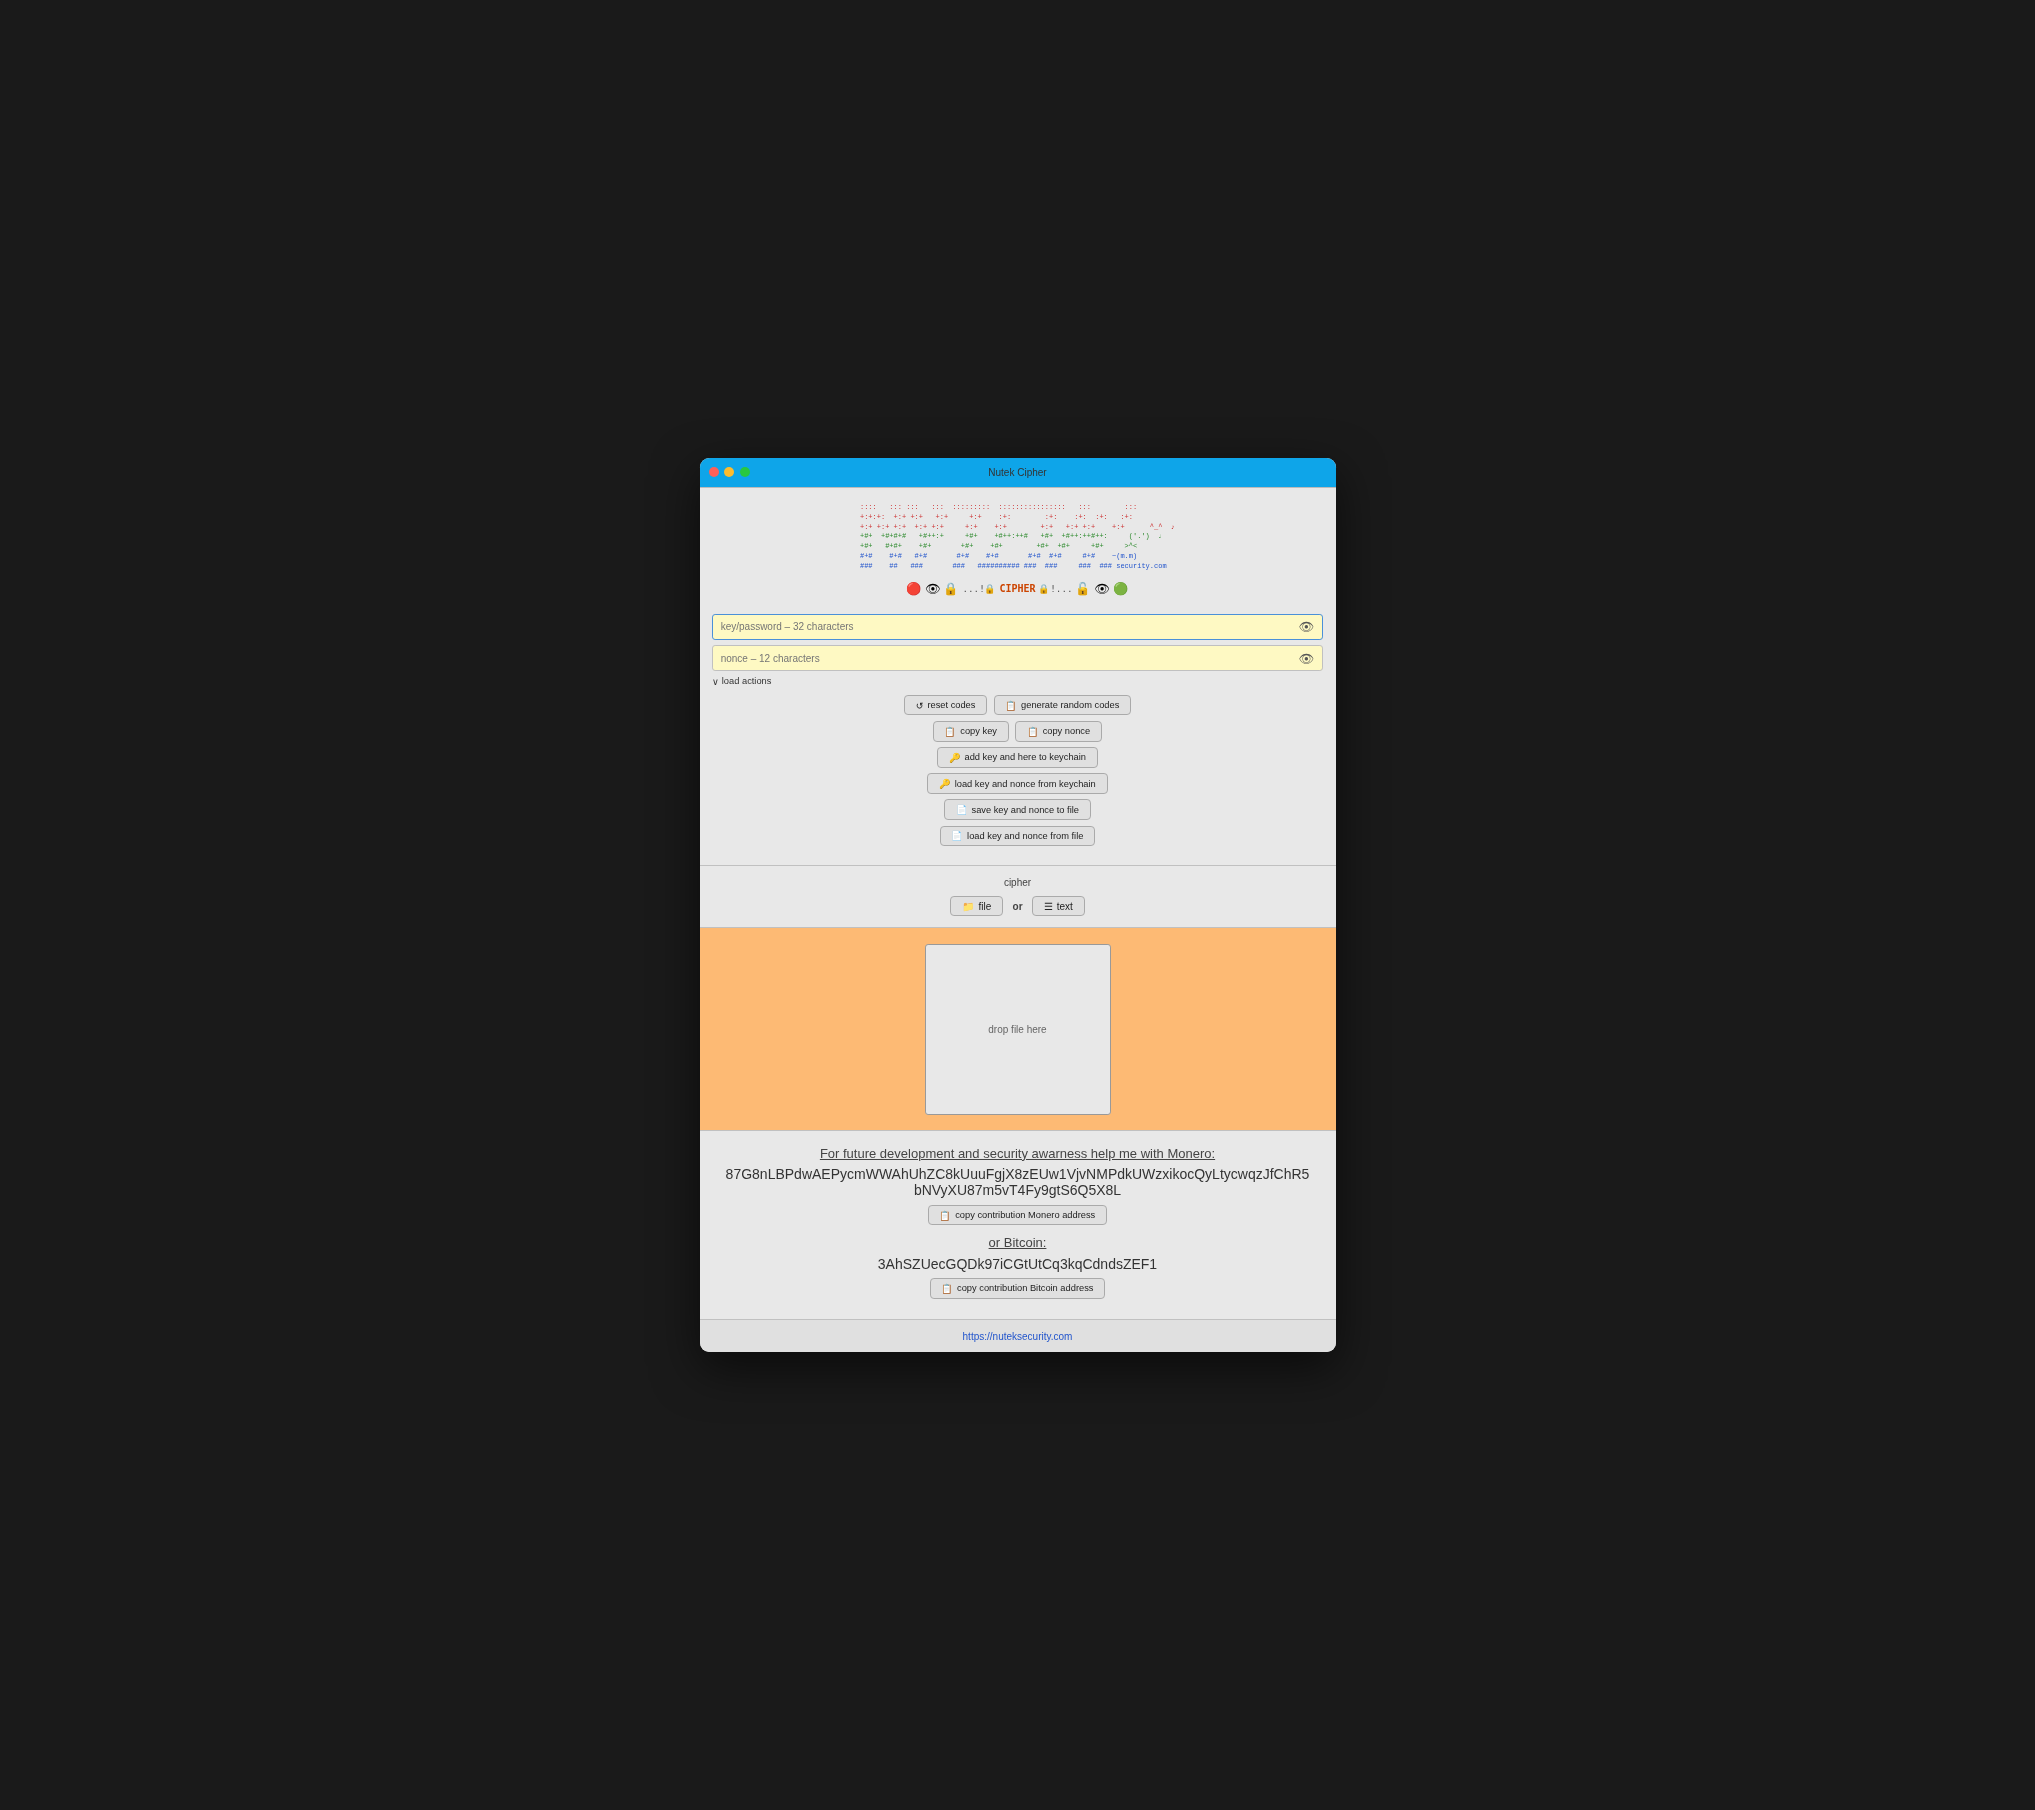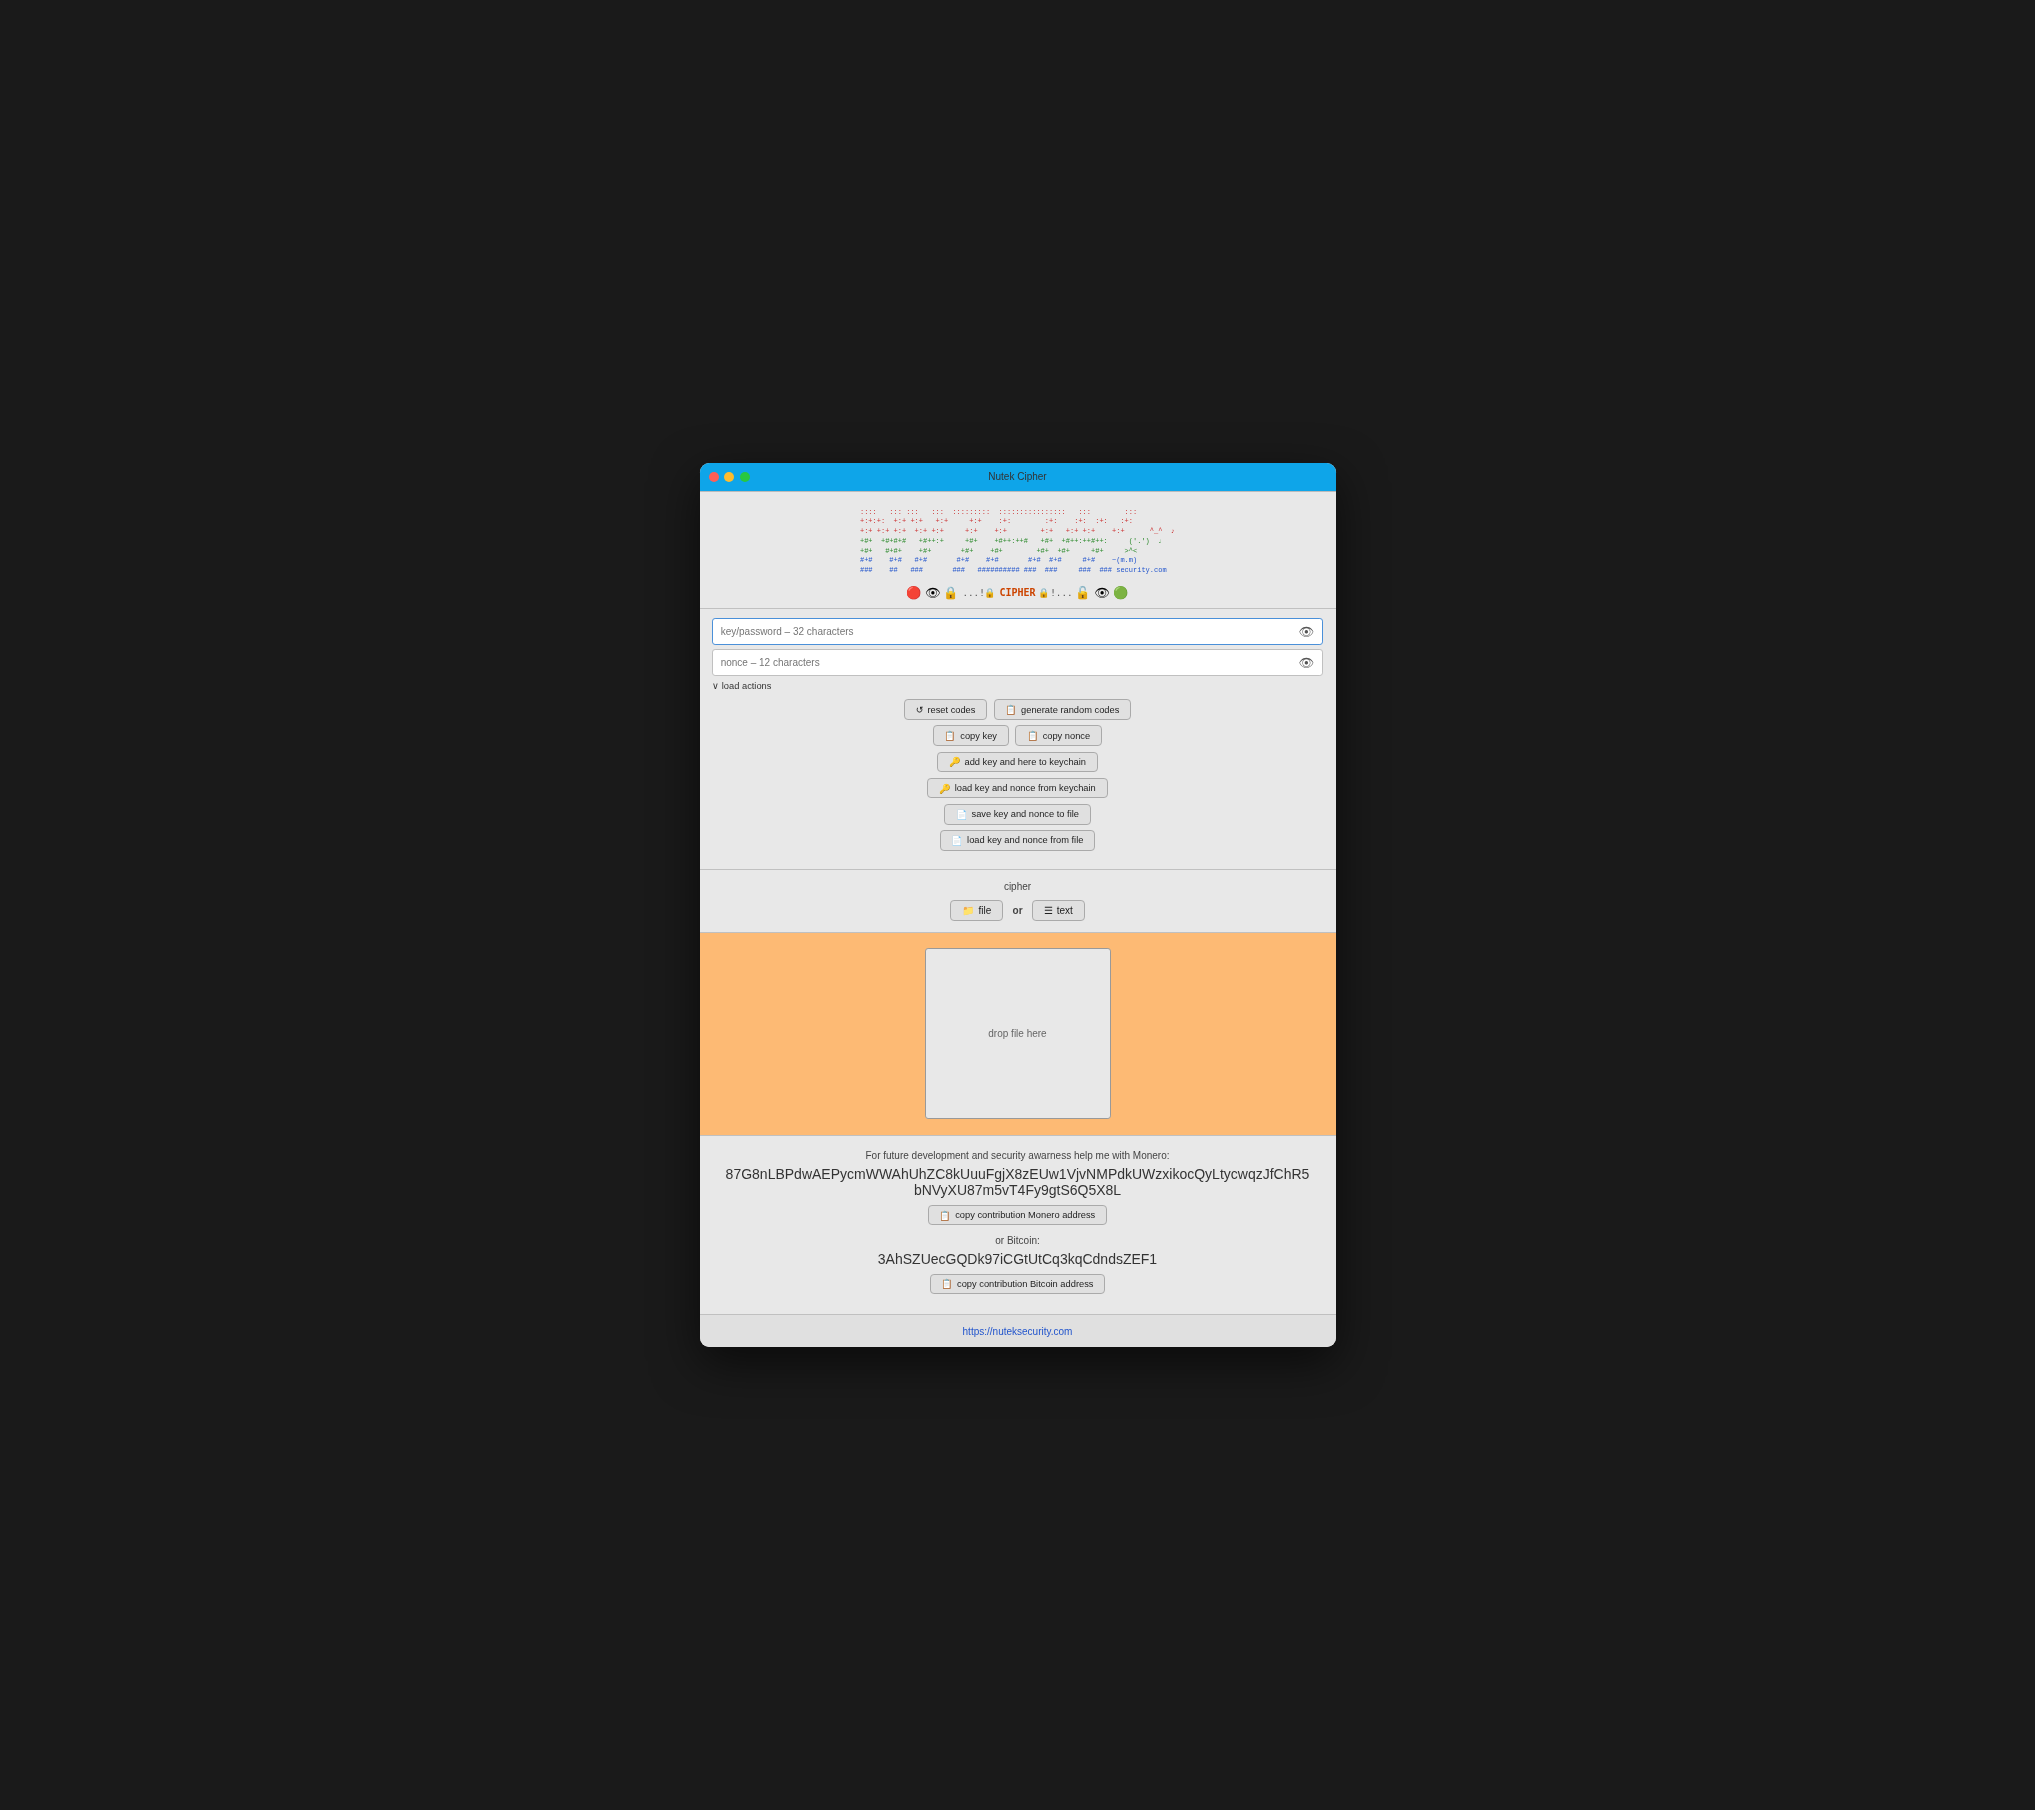--- a/index.html
+++ b/index.html
@@ -78,21 +78,21 @@
     }
     .key-section {
       background: #e8e8e8;
       padding: 9.3px 12.4px;
     }
     .input-row {
       display: flex;
       align-items: center;
       border: 1.6px solid #4a90d9;
       border-radius: 3.1px;
-      background: #ffffff;
+      background: #fef9c3;
       margin-bottom: 4.7px;
       padding: 4.7px 7.8px;
     }
     .input-row.nonce-row {
       border-color: #c0c0c0;
     }
     .input-field {
       flex: 1;
       border: none;
       outline: none;
@@ -196,24 +196,25 @@
       font-size: 10px;
       color: #666;
     }
     .footer-section {
       background: #e8e8e8;
       padding: 12.4px 23px;
       border-top: 0.8px solid #c0c0c0;
       text-align: center;
     }
     .footer-text {
-      font-size: 10px;
+      font-size: 13px;
       color: #444;
       margin-bottom: 3.1px;
       line-height: 1.5;
+      text-decoration: underline;
     }
     .footer-address {
       font-size: 14px;
       color: #333;
       word-break: break-all;
       margin-bottom: 6.2px;
     }
     .footer-link {
       color: #2255cc;
       font-size: 10px;

